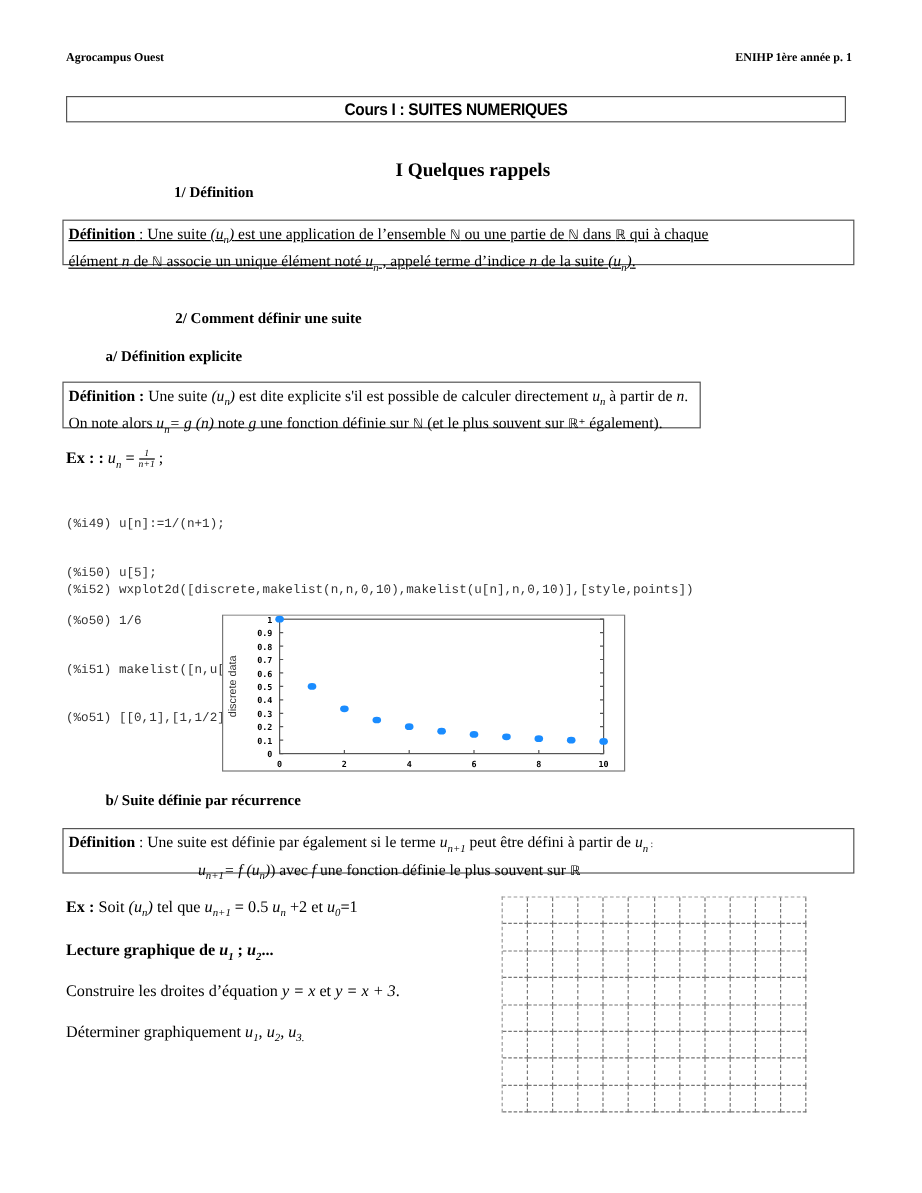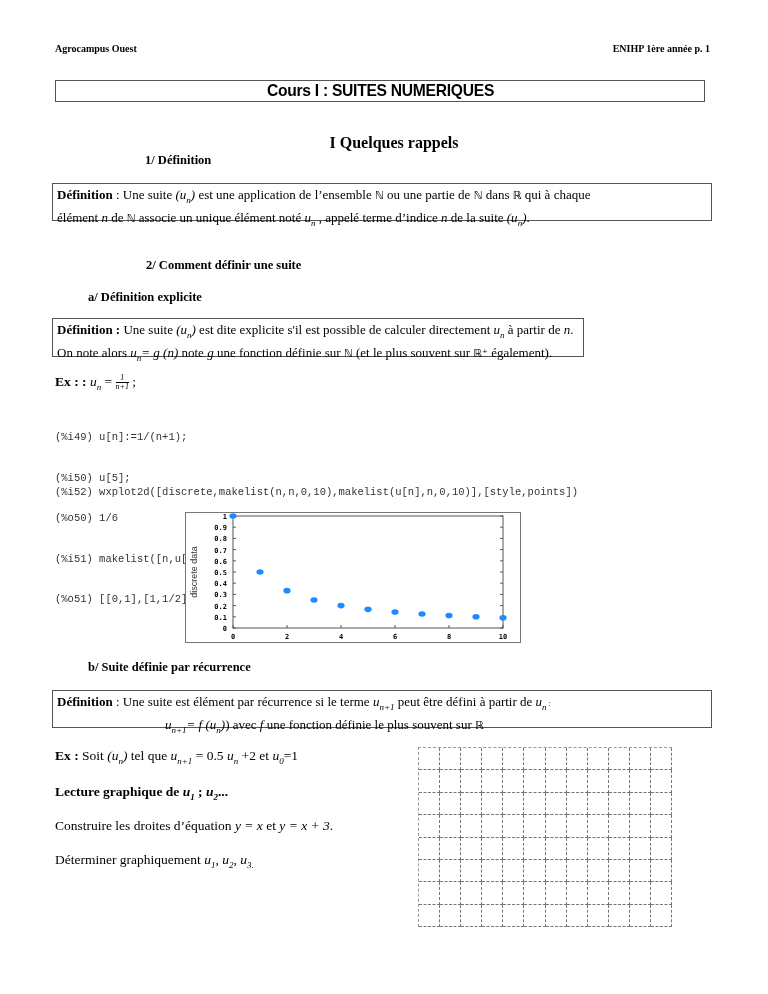--- a/index.html
+++ b/index.html
@@ -1,21 +1,21 @@
 <!DOCTYPE html>
 <html><head>
 <meta charset="utf-8">
 <style>
   html, body { margin:0; padding:0; background:#fff; }
   body { width:768px; height:994px; position:relative; overflow:hidden;
          font-family:"Liberation Serif", serif; color:#000; }
   .abs { position:absolute; }
   .hdr { font-size:10px; font-weight:bold; top:43px; }
   .title-box { left:55px; top:80px; width:650px; height:22px; border:1px solid #555;
-               box-sizing:border-box; text-align:center; font-size:17px; line-height:20px;
+               box-sizing:border-box; text-align:center; font-size:14px; line-height:20px;
                font-family:"Liberation Sans", sans-serif; font-weight:bold; letter-spacing:-0.3px; transform-origin:center; }
   .title-box span { display:inline-block; transform:scaleX(0.92); }
   .h1 { font-size:16px; font-weight:bold; }
   .h2 { font-size:12.5px; font-weight:bold;text-align:center; }
   .defbox { border:1px solid #555; box-sizing:border-box; font-size:13px; line-height:17px; padding:2px 4px; }
   .defbox b { font-weight:bold; }
   .m { font-style:italic; }
   sub { font-size:9px; }
   .bb { font-family:"DejaVu Sans", sans-serif; font-size:11px; }
   .code { font-family:"Liberation Mono", monospace; font-size:10.5px; line-height:13.5px; color:#333; white-space:pre; }
@@ -26,21 +26,21 @@
 <body>
 
 <div class="abs hdr" style="left:55px;">Agrocampus Ouest</div>
 <div class="abs hdr" style="right:58px;">ENIHP 1ère année  p. 1</div>
 
 <div class="abs title-box"><span>Cours I : SUITES NUMERIQUES</span></div>
 
 <div class="abs h1" style="left:0; width:768px; text-align:center; top:134px; padding-left:20px; box-sizing:border-box;">I Quelques rappels</div>
 <div class="abs h2" style="left:145px; top:153px;">1/ Définition</div>
 
-<div class="abs defbox" style="left:52px; top:183px; width:660px; height:38px;">
+<div class="abs defbox" style="left:52px; top:183px; width:660px; height:38px;text-decoration:underline;">
   <div><b>Définition</b><span> : Une suite </span><span class="m"><span>(u</span><sub>n</sub><span>)</span></span><span> est une application de l’ensemble </span><span class="bb">ℕ</span><span> ou une partie de </span><span class="bb">ℕ</span><span> dans </span><span class="bb">ℝ</span><span> qui à chaque</span></div>
   <div><span>élément </span><span class="m">n</span><span> de </span><span class="bb">ℕ</span><span> associe un unique élément noté </span><span class="m">u<sub>n</sub></span><span> , appelé terme d’indice </span><span class="m">n</span><span> de la suite </span><span class="m"><span>(u</span><sub>n</sub><span>)</span></span><span>.</span></div>
 </div>
 
 <div class="abs h2" style="left:146px; top:258px;">2/ Comment définir une suite</div>
 <div class="abs h2" style="left:88px; top:290px;">a/ Définition explicite</div>
 
 <div class="abs defbox" style="left:52px; top:318px; width:532px; height:39px;">
   <div><b>Définition :</b><span> Une suite </span><span class="m">(u<sub>n</sub>)</span><span> est dite explicite s'il est possible de calculer directement </span><span class="m">u<sub>n</sub></span><span> à partir de </span><span class="m">n</span><span>.</span></div>
   <div><span>On note alors </span><span class="m">u<sub>n</sub></span><span class="m">= g (n)</span><span> note </span><span class="m">g</span><span> une fonction définie sur </span><span class="bb">ℕ</span><span> (et le plus souvent sur </span><span class="bb">ℝ⁺</span><span> également).</span></div>
@@ -124,21 +124,21 @@
       <ellipse cx="237" cy="102" rx="3.6" ry="2.8" fill="#1a8cff"></ellipse>
       <ellipse cx="264" cy="103.5568" rx="3.6" ry="2.8" fill="#1a8cff"></ellipse>
       <ellipse cx="291" cy="104.8" rx="3.6" ry="2.8" fill="#1a8cff"></ellipse>
       <ellipse cx="318" cy="105.8192" rx="3.6" ry="2.8" fill="#1a8cff"></ellipse>
     </g>
 </svg>
 
 <div class="abs h2" style="left:88px; top:660px;">b/ Suite définie par récurrence</div>
 
 <div class="abs defbox" style="left:52px; top:690px; width:660px; height:38px;">
-  <div><b>Définition</b><span> : Une suite est élément par récurrence si le terme </span><span class="m">u<sub>n+1</sub></span><span> peut être défini à partir de </span><span class="m">u<sub>n</sub></span><span style="font-size:8px;"> :</span></div>
+  <div><b>Définition</b><span> : Une suite est définie par également si le terme </span><span class="m">u<sub>n+1</sub></span><span> peut être défini à partir de </span><span class="m">u<sub>n</sub></span><span style="font-size:8px;"> :</span></div>
   <div style="padding-left:108px;"><span class="m">u<sub>n+1</sub></span><span class="m">= f (u</span><sub class="m">n</sub><span class="m">)</span><span>) avec </span><span class="m">f</span><span> une fonction définie le plus souvent sur </span><span class="bb">ℝ</span></div>
 </div>
 
 <div class="abs txt" style="left:55px; top:748px;"><b>Ex :</b><span> Soit </span><span class="m">(u<sub>n</sub>)</span><span> tel que </span><span class="m">u<sub>n+1</sub></span><span> = 0.5 </span><span class="m">u<sub>n</sub></span><span> +2 et </span><span class="m">u<sub>0</sub></span><span>=1</span></div>
 
 <div class="abs txt" style="left:55px; top:784px; font-weight:bold;"><span>Lecture graphique de </span><span class="m">u<sub>1</sub></span><span> ; </span><span class="m">u<sub>2</sub></span><span>...</span></div>
 
 <div class="abs txt" style="left:55px; top:818px;"><span>Construire les droites d’équation </span><span class="m">y = x</span><span> et </span><span class="m">y = x + 3</span><span>.</span></div>
 
 <div class="abs txt" style="left:55px; top:852px;"><span>Déterminer graphiquement </span><span class="m">u<sub>1</sub>, u<sub>2</sub>, u<sub>3.</sub></span></div>

